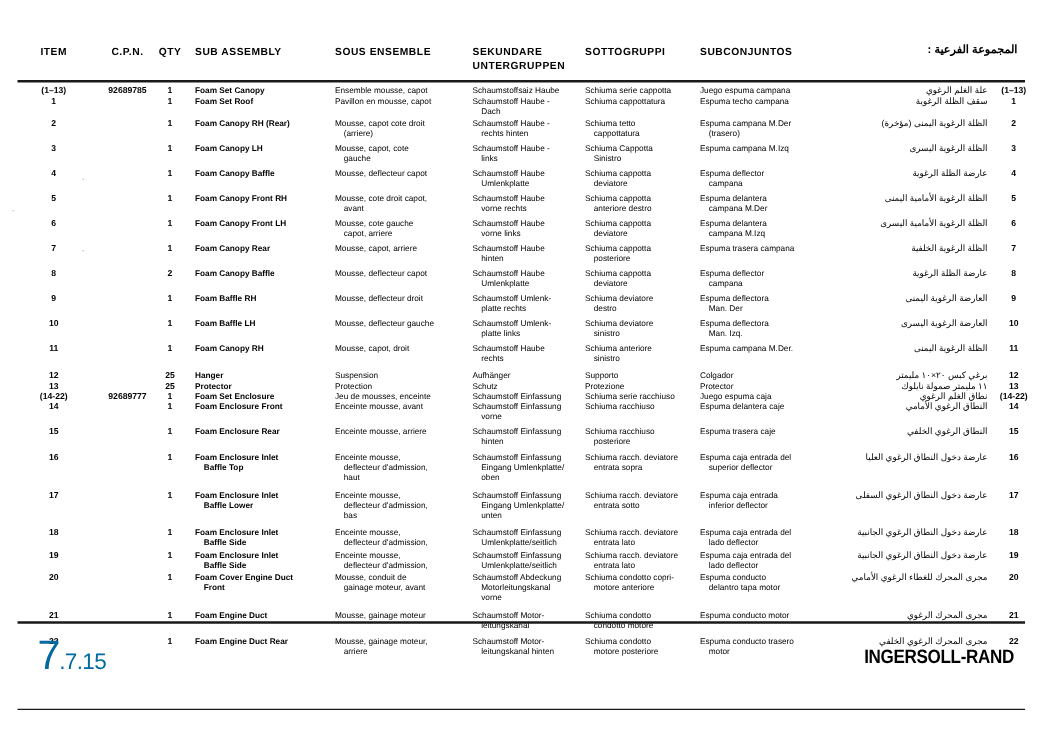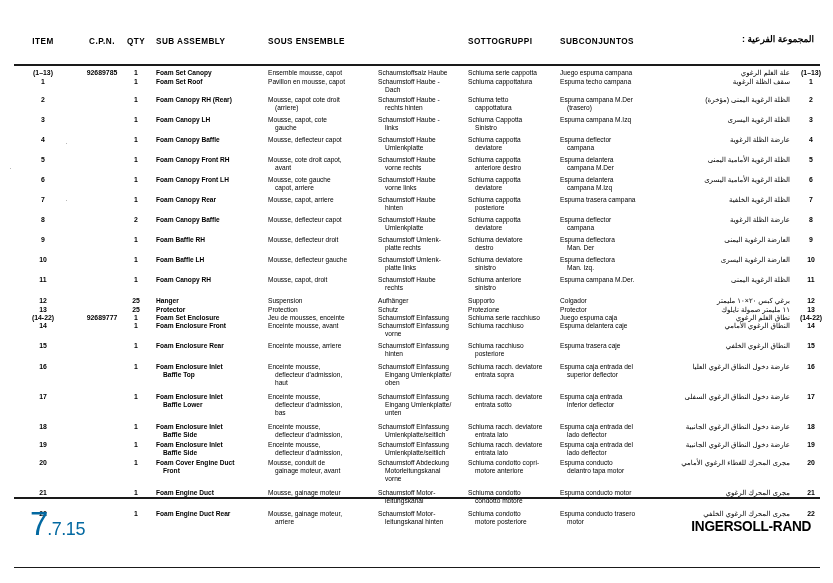--- a/index.html
+++ b/index.html
@@ -145,20 +145,22 @@
 </head>
 <body>
 
 <div id="page">
 
   <div class="hdr" style="left:14px; width:58px; text-align:center;">Item</div>
   <div class="hdr" style="left:74px; width:56px; text-align:center;">C.P.N.</div>
   <div class="hdr" style="left:122px; width:28px; text-align:center;">Qty</div>
   <div class="hdr" style="left:156px; width:110px;">SUB ASSEMBLY</div>
   <div class="hdr" style="left:268px; width:108px;">SOUS ENSEMBLE</div>
+  <div class="hdr" style="left:378px; width:90px; white-space:pre-line;">SEKUNDARE
+UNTERGRUPPEN</div>
   <div class="hdr" style="left:468px; width:90px;">SOTTOGRUPPI</div>
   <div class="hdr" style="left:560px; width:102px;">SUBCONJUNTOS</div>
   <div class="hdr ar" style="left:664px; width:150px; top:34px;">المجموعة الفرعية :</div>
 
   <div class="rule-top"></div>
 
   <div id="tbody">
       <div class="row" style="height: 9px;">
         <div class="cell c-item"><span style="display: block;">(1–13)</span></div>
         <div class="cell c-cpn"><span style="display: block;">92689785</span></div>

